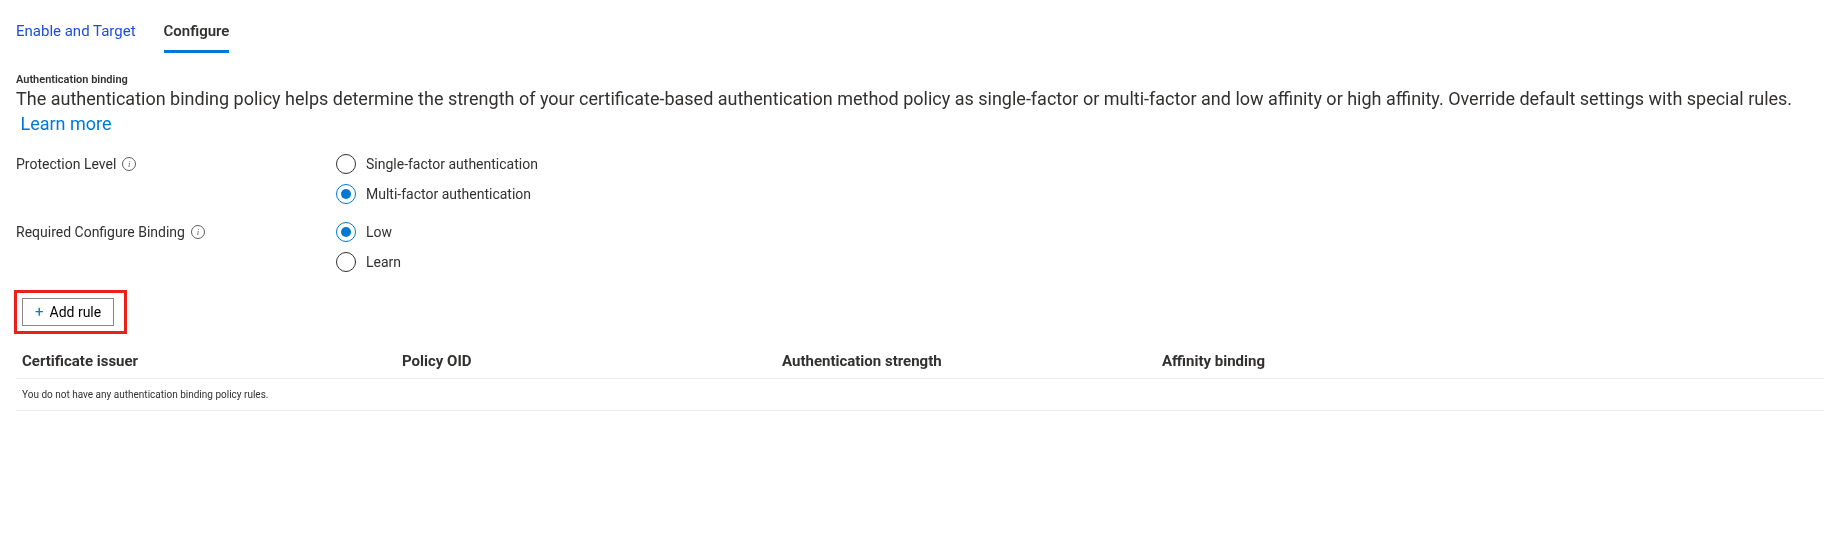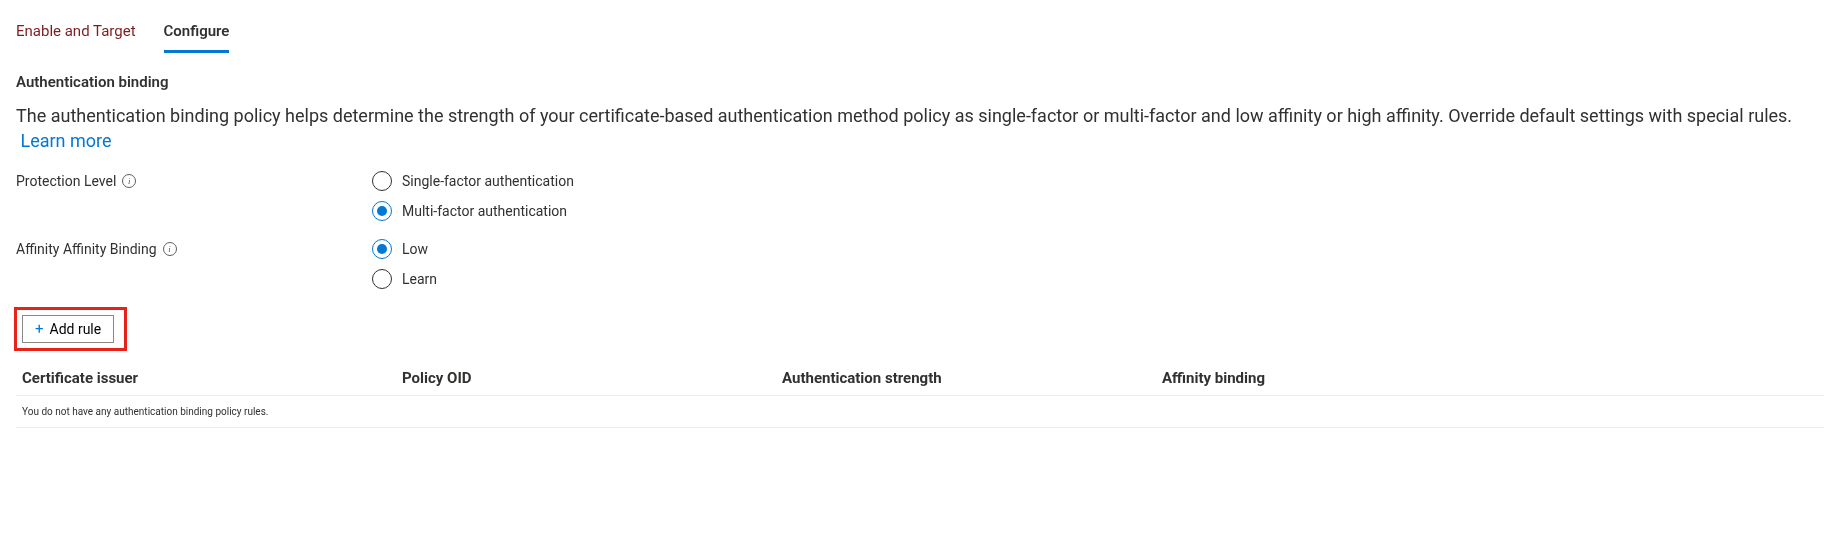--- a/index.html
+++ b/index.html
@@ -13,48 +13,47 @@
     }
     .tabs {
       display: flex;
       gap: 28px;
       margin-bottom: 20px;
     }
     .tab {
       padding: 6px 0 10px 0;
       cursor: pointer;
       font-size: 15px;
-      color: #7f1d1d;
+      color: #1d4ed8;
       border-bottom: 3px solid transparent;
     }
     .tab.active {
       font-weight: 600;
       color: #323130;
       border-bottom: 3px solid #0078d4;
     }
     .section-title {
-      font-size: 15px;
+      font-size: 11px;
       font-weight: 600;
-      margin-bottom: 12px;
+      margin-bottom: 0;
     }
     .description {
       font-size: 18px;
       margin-bottom: 18px;
       line-height: 1.4;
     }
     .learn-more {
       color: #0078d4;
       cursor: pointer;
       text-decoration: none;
     }
     .form-row {
       display: flex;
       align-items: flex-start;
       margin-bottom: 18px;
-      gap: 36px;
     }
     .form-label {
       width: 320px;
       display: flex;
       align-items: center;
       gap: 6px;
       font-size: 14px;
       padding-top: 2px;
     }
     .info-icon {
@@ -175,21 +174,21 @@
       <span class="radio-circle selected">
           <span class="radio-dot"></span>
         </span>
       <span class="radio-label">Multi-factor authentication</span>
     </div>
   </div>
 </div>
 
 <div class="form-row">
   <div class="form-label">
-    <span>Affinity Affinity Binding</span>
+    <span>Required Configure Binding</span>
     <span class="info-icon">i</span>
   </div>
   <div class="radio-group">
     <div class="radio-item">
       <span class="radio-circle selected">
           <span class="radio-dot"></span>
         </span>
       <span class="radio-label">Low</span>
     </div>
     <div class="radio-item">

